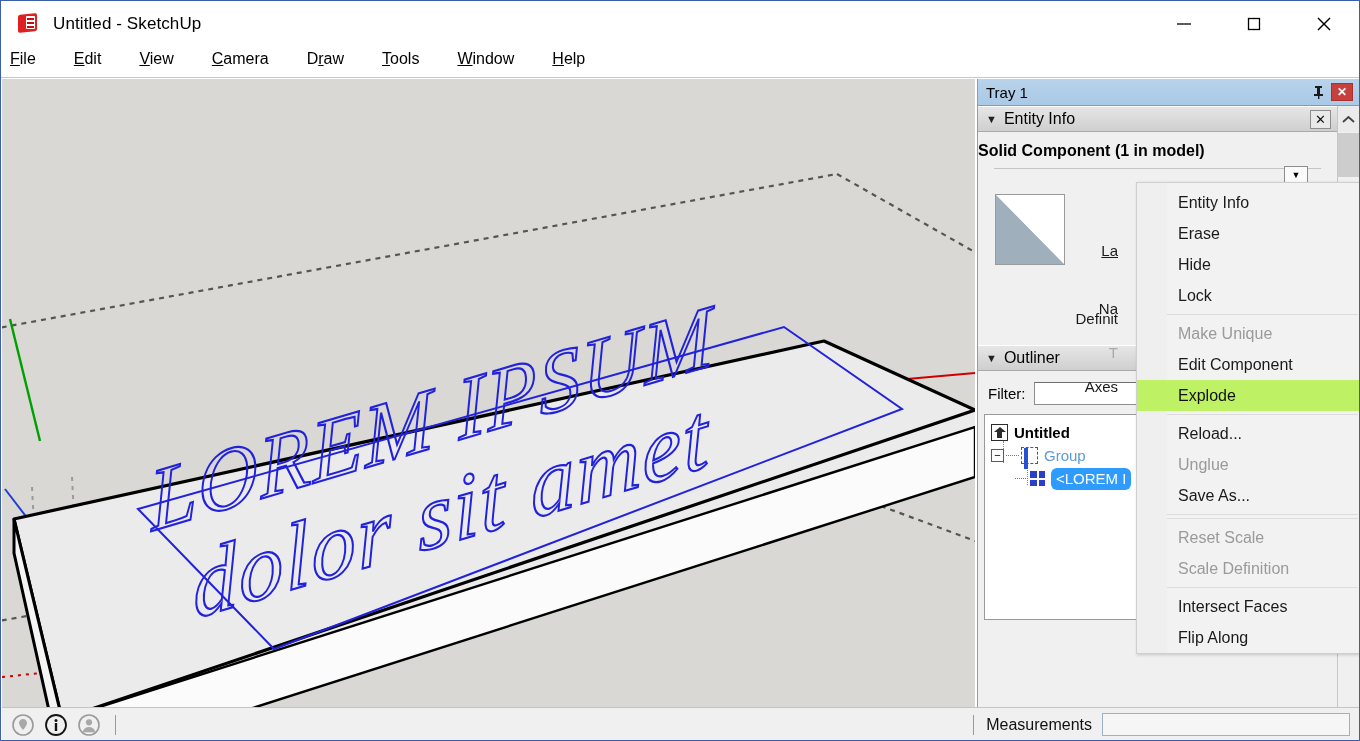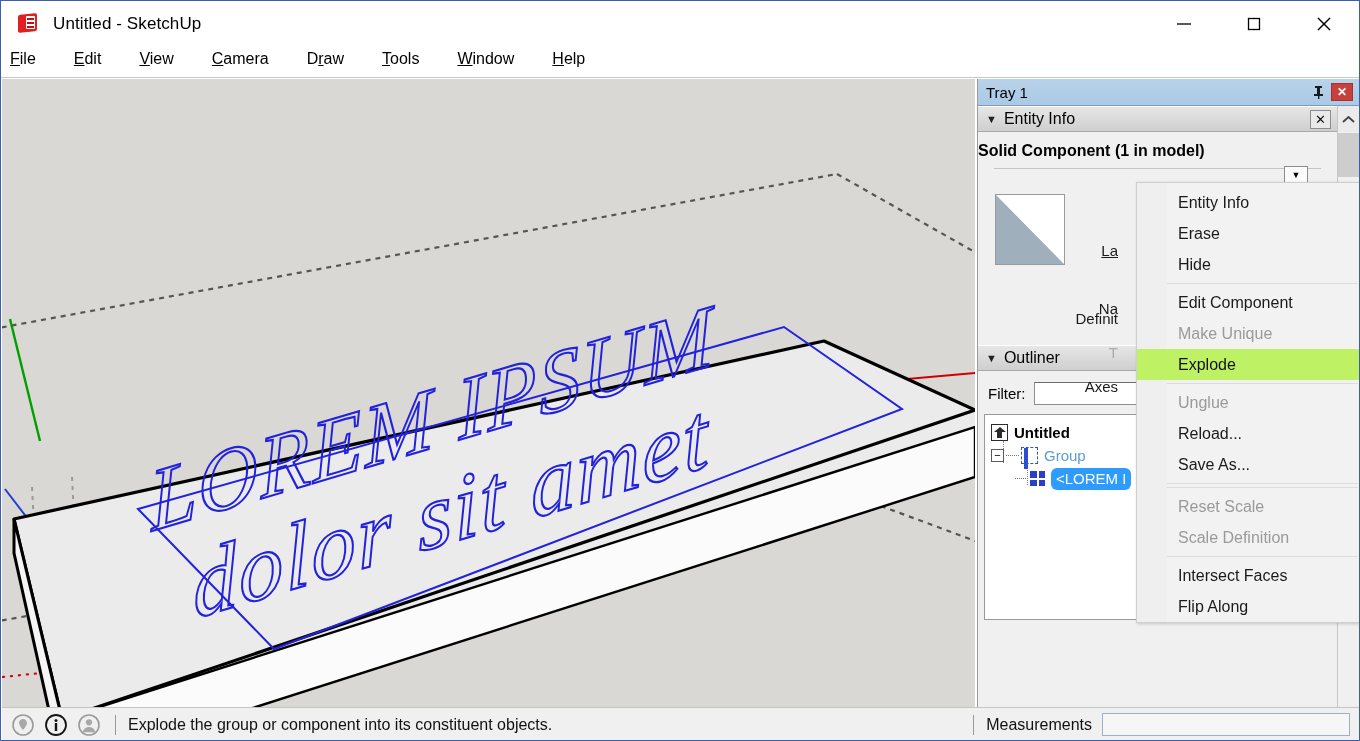--- a/index.html
+++ b/index.html
@@ -437,27 +437,28 @@
       </div>
     </div>
   </div>
 
   <div id="ctxmenu">
     <div class="gutter"></div>
 
     <div class="ctx-item">Entity Info</div>
     <div class="ctx-item">Erase</div>
     <div class="ctx-item">Hide</div>
+    <div class="ctx-item">Lock</div>
     <div class="ctx-sep"></div>
+    <div class="ctx-item disabled">Make Unique</div>
     <div class="ctx-item">Edit Component</div>
-    <div class="ctx-item disabled">Make Unique</div>
     <div class="ctx-item hl">Explode</div>
     <div class="ctx-sep"></div>
+    <div class="ctx-item">Reload...</div>
     <div class="ctx-item disabled">Unglue</div>
-    <div class="ctx-item">Reload...</div>
     <div class="ctx-item">Save As...</div>
     <div class="ctx-sep"></div>
     <div class="ctx-sep"></div>
     <div class="ctx-item disabled">Reset Scale</div>
     <div class="ctx-item disabled">Scale Definition</div>
     <div class="ctx-sep"></div>
     <div class="ctx-item">Intersect Faces</div>
     <div class="ctx-item">Flip Along</div>
   </div>
 
@@ -476,21 +477,20 @@
       </svg>
     </span>
     <span class="sb-icon">
       <svg width="24" height="24" viewBox="0 0 24 24">
         <circle cx="12" cy="12" r="10" fill="none" stroke="#9a9a9a" stroke-width="1.6"></circle>
         <circle cx="12" cy="9.3" r="3.1" fill="#a8a8a8"></circle>
         <path d="M5.6 19.2 C6.6 15.6 9 14 12 14 C15 14 17.4 15.6 18.4 19.2 Z" fill="#a8a8a8"></path>
       </svg>
     </span>
     <span class="sb-sep"></span>
-    <span id="status-text">Explode the group or component into its constituent objects.</span>
 
     <span id="measure-wrap">
       <span class="sb-sep"></span>
       <span id="measure-label">Measurements</span>
       <input id="measure-input" type="text" value="" style="">
     </span>
   </div>
 
 </div>
 

